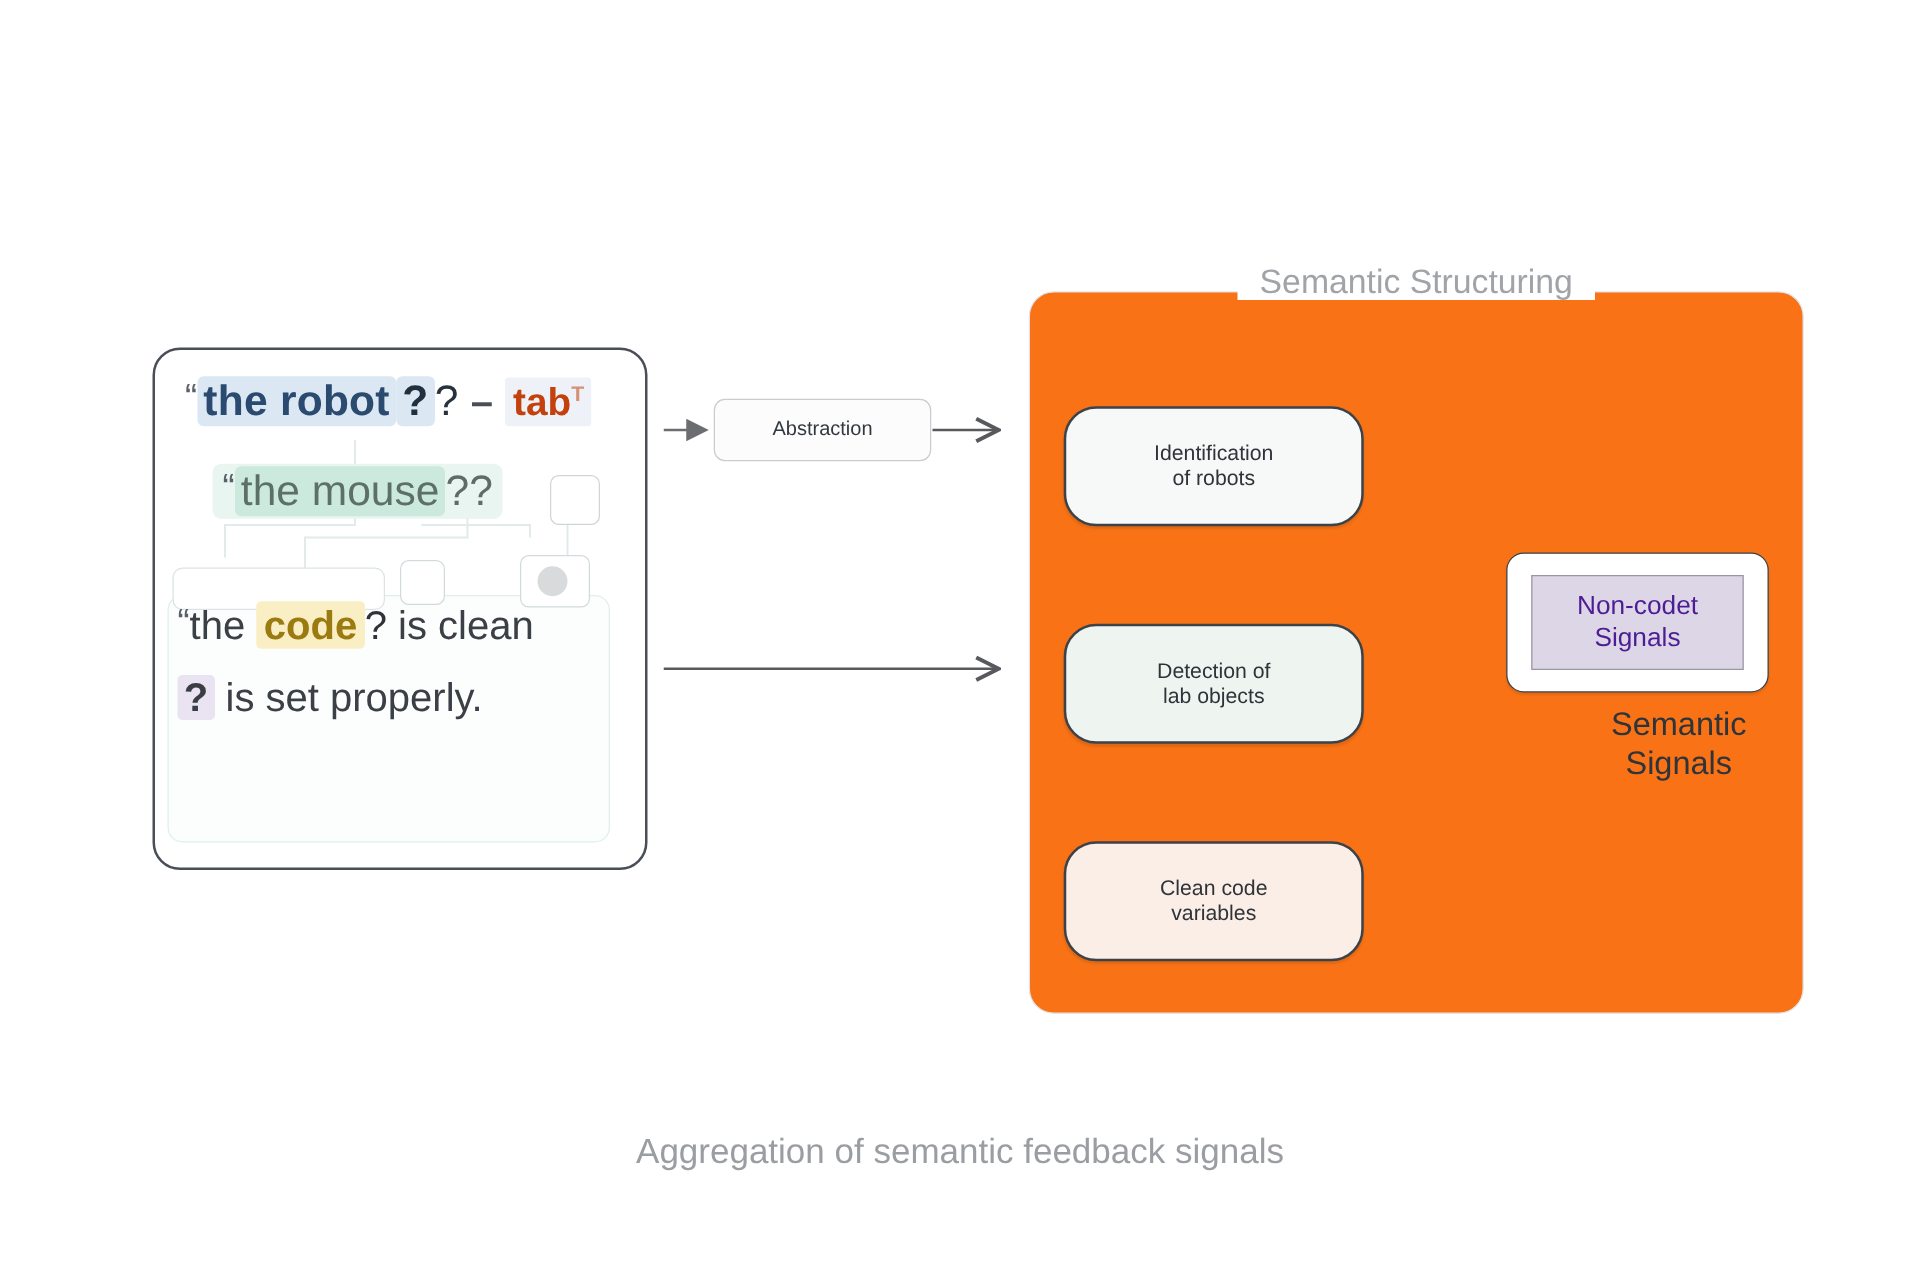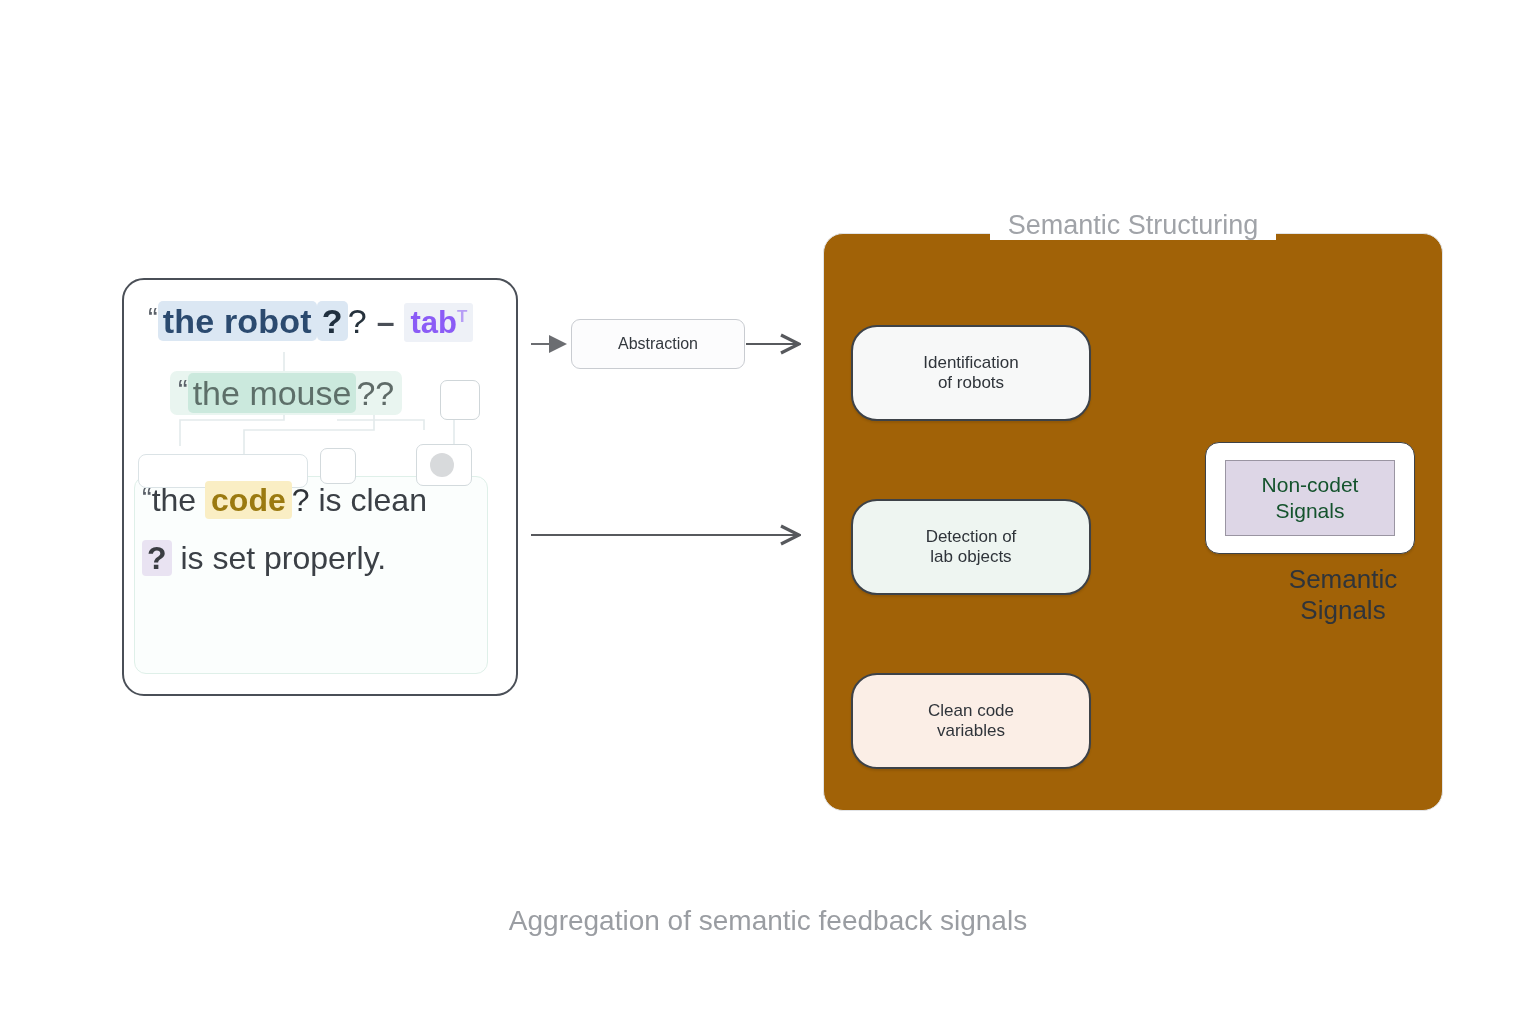--- a/index.html
+++ b/index.html
@@ -25,21 +25,21 @@
 
   .hl{border-radius:5px;padding:1px 5px;}
   .quote{font-size:29px;vertical-align:top;color:#5a6068;}
 
   #line-robot{left:24px;top:22px;font-size:34px;}
   .robot-hl{background:#dbe7f3;color:#2b4a6f;font-weight:600;letter-spacing:.2px;}
   .q-blue{color:#20303f;font-weight:600;}
   .q-ghost{color:#26323c;font-weight:400;}
   #dash{color:#4a4f57;font-size:32px;font-weight:600;margin:0 10px;}
   #tab-token{
-    background:#eef1f7;color:#8b5cf6;font-weight:700;font-size:31px;
+    background:#eef1f7;color:#c2410c;font-weight:700;font-size:31px;
     letter-spacing:0px;padding:2px 6px;border-radius:3px;
   }
   #tab-token .tiny{font-size:17px;vertical-align:super;opacity:.55;}
 
   #line-mouse{left:46px;top:94px;font-size:34px;}
   .mouse-hl{background:#cbe9dd;color:#5d6f69;font-weight:500;margin-top:18px;}
   .q-green{color:#5f6b68;font-weight:400;}
   .mouse-wrap{background:#e9f5f0;border-radius:7px;padding:3px 8px;}
 
   #sq-empty{
@@ -78,21 +78,21 @@
   #abstraction-box{
     position:absolute;left:571px;top:319px;width:174px;height:50px;
     border:1.3px solid #c9ccd1;border-radius:9px;background:#fcfcfd;
     display:flex;align-items:center;justify-content:center;
     font-size:16px;color:#33383e;box-sizing:border-box;
   }
 
   
   #semantic-panel{
     position:absolute;left:823px;top:233px;width:620px;height:578px;
-    border:1.5px solid #e2e4e7;border-radius:20px;background:#a16207;
+    border:1.5px solid #e2e4e7;border-radius:20px;background:#f97316;
     box-sizing:border-box;
   }
   #semantic-panel-title{
     position:absolute;left:0;right:0;top:-24px;text-align:center;
     font-size:27px;color:#a0a3a8;background:transparent;
   }
   #semantic-panel-title span{background:#fff;padding:0 18px;}
 
   .sem-box{
     position:absolute;width:240px;height:96px;border:2px solid #3d4248;
@@ -106,21 +106,21 @@
 
   #noncode-outer{
     position:absolute;left:1205px;top:442px;width:210px;height:112px;
     border:1.8px solid #3d4248;border-radius:14px;background:#fff;
     box-sizing:border-box;box-shadow:0 2px 2px rgba(0,0,0,.10);
   }
   #noncode-inner{
     position:absolute;left:19px;top:17px;width:170px;height:76px;
     background:#ddd6e6;border:1.4px solid #9a95a2;
     display:flex;flex-direction:column;align-items:center;justify-content:center;
-    font-size:21px;color:#14532d;line-height:1.22;box-sizing:border-box;
+    font-size:21px;color:#4c1d95;line-height:1.22;box-sizing:border-box;
   }
   #semantic-signals-label{
     position:absolute;left:1243px;top:564px;width:200px;
     font-size:26px;color:#2f343a;line-height:1.2;text-align:center;
   }
 
   #caption{
     position:absolute;left:0;right:0;top:905px;text-align:center;
     font-size:28px;color:#9a9da2;
   }

